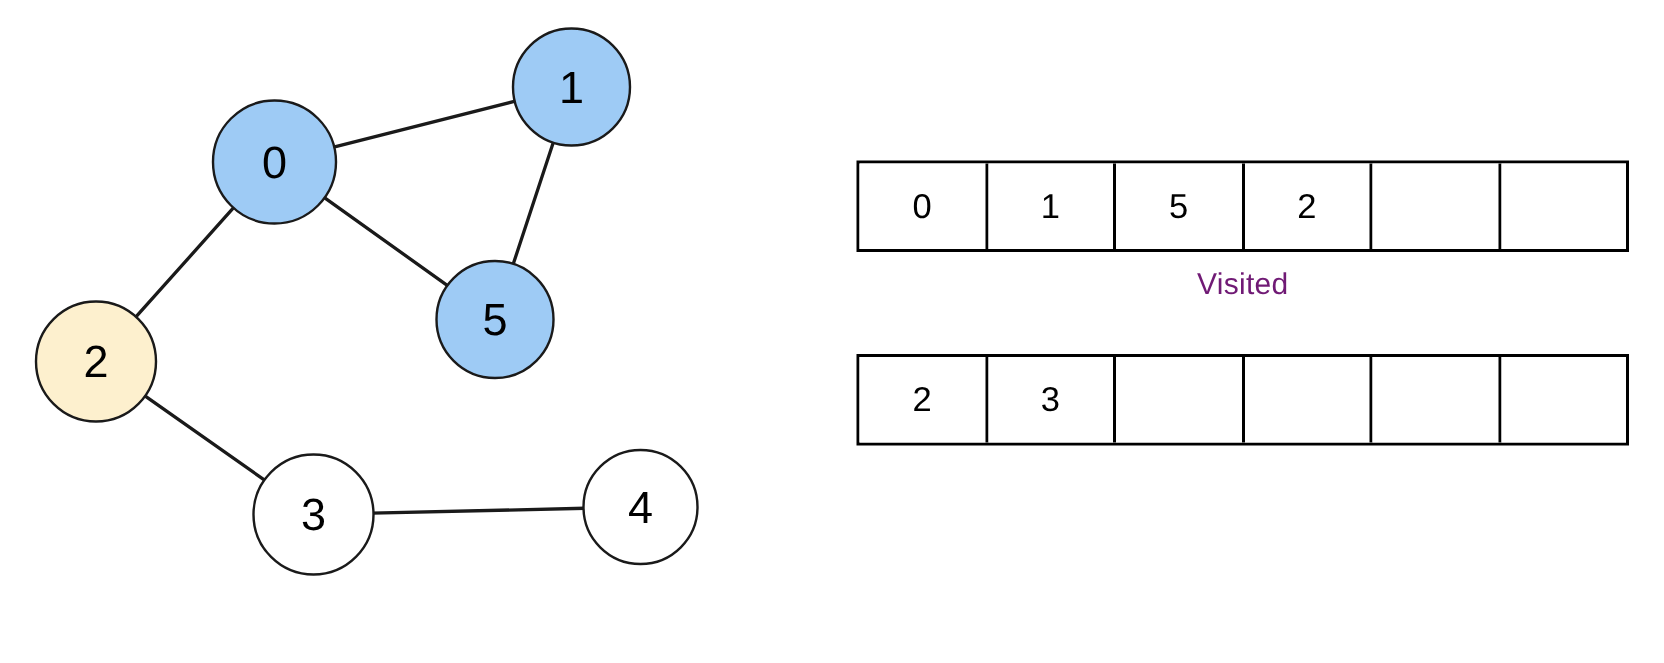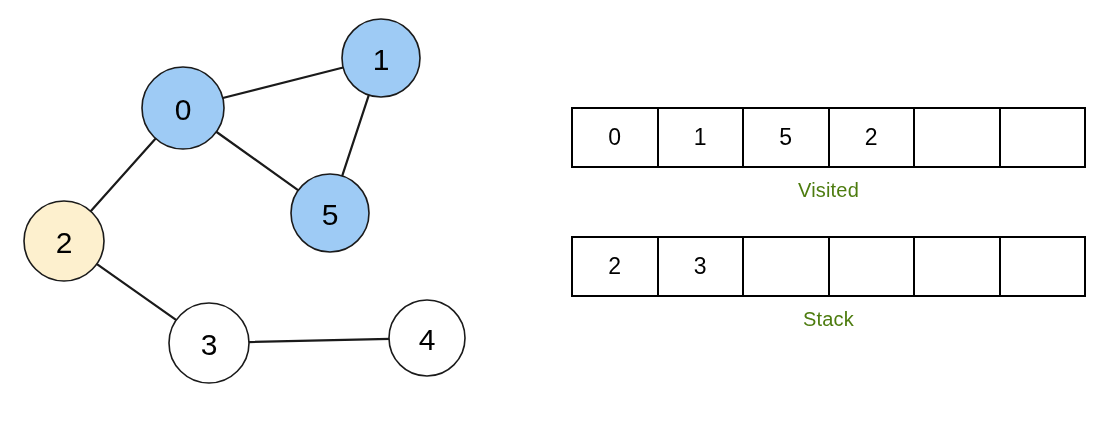--- a/index.html
+++ b/index.html
@@ -92,21 +92,21 @@
   }
 
   .array-cell:last-child {
     border-right: none;
   }
 
   .array-caption {
     width: 515px;
     text-align: center;
     font-size: 20px;
-    color: #4d7c0f;
+    color: #701a75;
     margin-top: 11px;
     letter-spacing: 0.2px;
   }
 </style>
 </head>
 <body>
 
 <div id="graph-panel">
   <svg id="graph-svg" width="520" height="442" viewBox="0 0 520 442">
     <g id="edges-group">
@@ -162,16 +162,15 @@
 
   <div class="array-block" id="array-stack">
     <div class="array-row">
         <div class="array-cell">2</div>
         <div class="array-cell">3</div>
         <div class="array-cell"></div>
         <div class="array-cell"></div>
         <div class="array-cell"></div>
         <div class="array-cell"></div>
       </div>
-    <div class="array-caption">Stack</div>
   </div>
 
 </div>
 
 </body></html>

